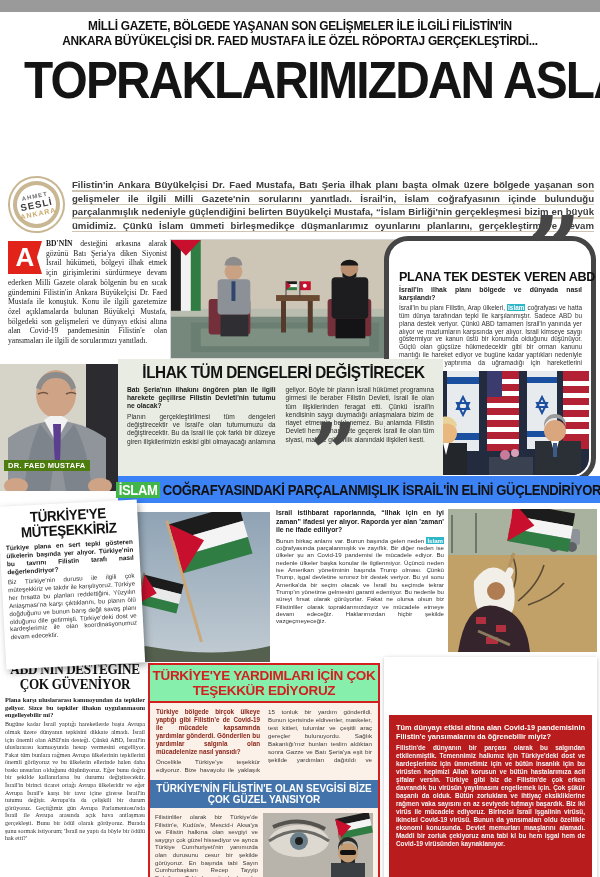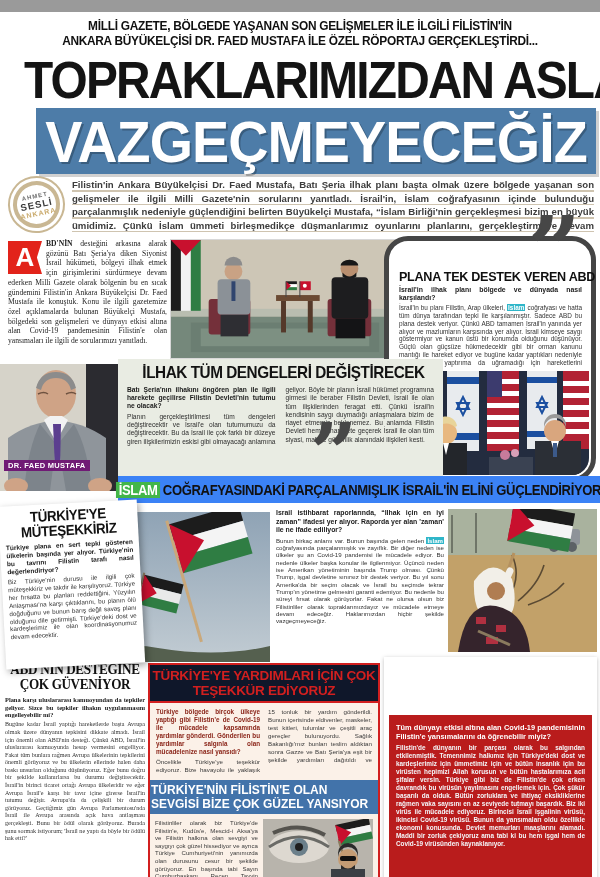--- a/index.html
+++ b/index.html
@@ -38,21 +38,21 @@
     text-align:justify; color:#1d1d1d; }
   .dropcap { float:left; width:34px; height:33px; margin:2px 4px 1px 0; background:#e2231a;
     color:#fff; font-family:"Liberation Sans", sans-serif; font-weight:900; font-size:26px;
     text-align:center; line-height:33px;
     clip-path:polygon(0 0,100% 0,85% 50%,100% 100%,0 100%); }
   
   .photo { position:absolute; overflow:hidden; background:#ccc; }
   .photo svg { display:block; width:100%; height:100%; }
   .ph-interview { top:227px; left:170px; width:229px; height:120px; border:1px solid #d8d8d8; }
   .ph-mustafa { top:352px; left:0; width:118px; height:127px; }
-  .caption-red { position:absolute; left:4px; bottom:20px; background:#701a75; color:#fff;
+  .caption-red { position:absolute; left:4px; bottom:20px; background:#4d7c0f; color:#fff;
     font-size:7.5px; font-weight:800; padding:1px 4px; letter-spacing:0.3px; }
   .ph-flagsky { top:500px; left:98px; width:172px; height:150px; }
   .ph-woman { top:497px; left:448px; width:149px; height:143px; }
   
   .quote-card { position:absolute; top:224px; left:384px; width:212px; height:246px;
     background:#fff; border:5px solid #454545; border-radius:24px; padding:28px 9px 0 10px; }
   .quote-card h2 { font-size:13px; font-weight:900; letter-spacing:-0.3px; color:#101010;
     transform:scaleX(0.97); transform-origin:left; white-space:nowrap; margin:0 0 2px; }
   .q { font-weight:800; color:#1a1a1a; text-align:justify; }
   .quote-card .q { font-size:6.9px; line-height:8.4px; margin-bottom:1px; }
@@ -88,28 +88,28 @@
   .zaman .q { font-size:6.9px; line-height:8.5px; margin-bottom:2px; }
   .zaman .body { font-size:6.1px; line-height:7.35px; text-align:justify; color:#333; }
   
   .abd { position:absolute; top:651px; left:5px; width:140px; height:224px; overflow:hidden;font-family:Liberation Serif, serif; }
   .abd .t1 { text-align:center; font-size:14px; line-height:14.8px; font-weight:900;
     letter-spacing:-0.4px; transform:scaleX(0.94); white-space:nowrap; color:#111; }
   .abd .q { font-size:6.4px; line-height:7.9px; margin:3px 0 2px; }
   .abd .body { font-size:6.1px; line-height:7.6px; text-align:justify; color:#333; }
   .yardim { position:absolute; top:651px; left:148px; width:232px; height:224px;
     border:2px solid #d21f1f; background:#fbf1e8; }
-  .yardim h2 { background:#0f172a; color:#d21f1f; text-align:center; font-size:13.5px;
+  .yardim h2 { background:#86efac; color:#d21f1f; text-align:center; font-size:13.5px;
     line-height:14.5px; font-weight:900; letter-spacing:-0.3px; transform-origin:center;
     padding:4px 2px 3px; border-bottom:2px solid #d21f1f; }
   .yardim .cols2y { column-count:2; column-gap:8px; padding:5px 6px 2px; height:77px; overflow:hidden;
     font-size:6.2px; line-height:8px; text-align:justify; color:#3a3a3a; }
   .yardim .cols2y .q { color:#8a2418; font-size:6.3px; line-height:8px; margin-bottom:2px; }
-  .blueband { background:#4273aa; color:#fff; font-size:12px; font-weight:800;
-    padding:3px 1px; letter-spacing:0; }
+  .blueband { background:#4273aa; color:#fff; font-size:10px; font-weight:800;
+    text-align:center; padding:3px 1px; letter-spacing:0; }
   .sevgi-row { display:flex; gap:5px; padding:5px 5px 0; height:78px; overflow:hidden; }
   .sevgi-row .body { flex:1; font-size:6.1px; line-height:7.6px; text-align:justify; color:#3a3a3a; }
   .ph-mural { position:relative; width:110px; height:72px; flex:0 0 110px; }
   .vaka { position:absolute; top:645px; left:384px; width:213px; height:232px; background:#fff;
     box-shadow:0 1px 4px rgba(0,0,0,0.25); }
   .vaka .t1 { text-align:center; color:#2e6496; font-size:16px; line-height:16.5px;
     font-weight:900; letter-spacing:-0.4px; transform:scaleX(0.92); white-space:nowrap; }
   .vaka .head { padding-top:4px; }
   .vaka-box { position:absolute; left:5px; right:5px; top:58px; bottom:5px;
     background:#b91c1c; padding:8px 7px; }
@@ -119,23 +119,20 @@
 </head>
 <body>
 
 <div class="page">
 
   <div class="kicker">
     <div>MİLLİ GAZETE, BÖLGEDE YAŞANAN SON GELİŞMELER İLE İLGİLİ FİLİSTİN'İN</div>
     <div>ANKARA BÜYÜKELÇİSİ DR. FAED MUSTAFA İLE ÖZEL RÖPORTAJ GERÇEKLEŞTİRDİ...</div>
   </div>
   <div class="headline1">TOPRAKLARIMIZDAN ASLA</div>
-  <div class="headline2">
-    <span>VAZGEÇMEYECEĞİZ</span>
-  </div>
 
   <div class="byline">
     <span class="b1">AHMET</span>
     <span class="b2">SESLİ</span>
     <span class="b3">ANKARA</span>
   </div>
   <p class="lede">Filistin'in Ankara Büyükelçisi Dr. Faed Mustafa, Batı Şeria ilhak planı başta olmak üzere bölgede yaşanan son gelişmeler ile ilgili Milli Gazete'nin sorularını yanıtladı. İsrail'in, İslam coğrafyasının içinde bulunduğu parçalanmışlık nedeniyle güçlendiğini belirten Büyükelçi Mustafa, “İslam Birliği'nin gerçekleşmesi bizim en büyük ümidimiz. Çünkü İslam ümmeti birleşmedikçe düşmanlarımız oyunlarını planlarını, gerçekleştirmeye devam edeceklerdir” dedi.</p>
 
   <div class="intro">
     <span class="dropcap">A</span>

